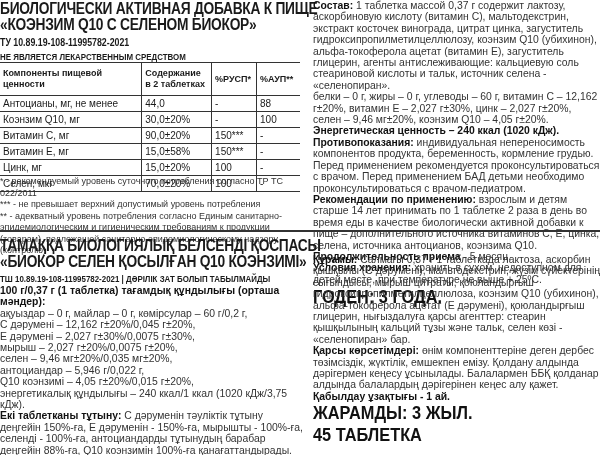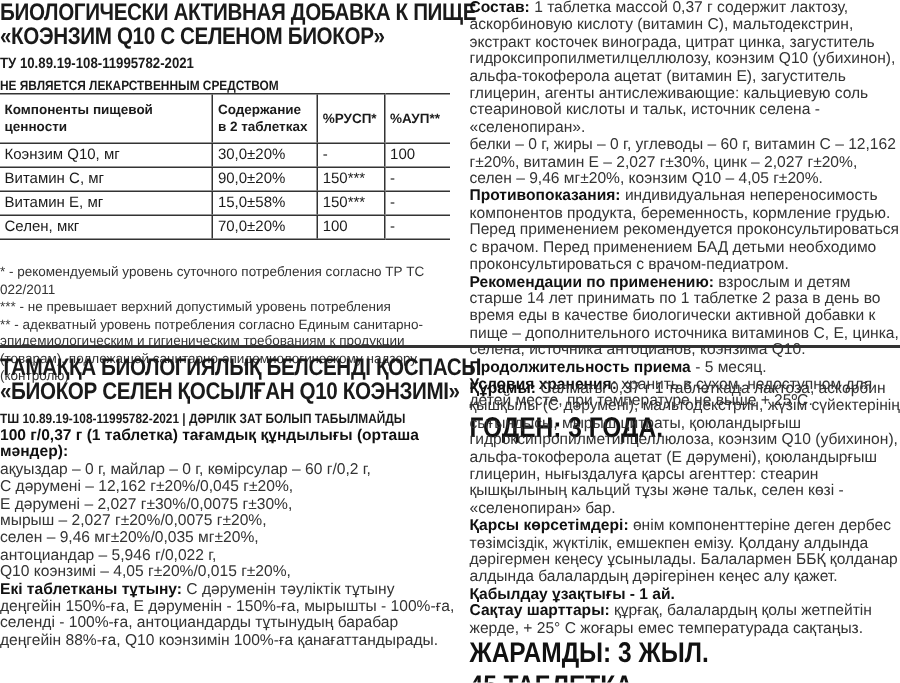--- a/index.html
+++ b/index.html
@@ -39,55 +39,68 @@
   <thead>
     <tr>
       <th class="c1">Компоненты пищевой ценности</th>
       <th class="c2">Содержание в 2 таблетках</th>
       <th class="c3">%РУСП*</th>
       <th class="c4">%АУП**</th>
     </tr>
   </thead>
   <tbody>
     <tr>
+        <td>Антоцианы, мг, не менее</td>
+        <td>44,0</td>
+        <td>-</td>
+        <td>88</td>
+      </tr>
+    <tr>
         <td>Коэнзим Q10, мг</td>
         <td>30,0±20%</td>
         <td>-</td>
         <td>100</td>
       </tr>
     <tr>
         <td>Витамин С, мг</td>
         <td>90,0±20%</td>
         <td>150***</td>
         <td>-</td>
       </tr>
     <tr>
         <td>Витамин Е, мг</td>
         <td>15,0±58%</td>
         <td>150***</td>
+        <td>-</td>
+      </tr>
+    <tr>
+        <td>Цинк, мг</td>
+        <td>15,0±20%</td>
+        <td>100</td>
         <td>-</td>
       </tr>
     <tr>
         <td>Селен, мкг</td>
         <td>70,0±20%</td>
         <td>100</td>
         <td>-</td>
       </tr>
   </tbody>
 </table>
 
 <div class="notes">
   <p>* - рекомендуемый уровень суточного потребления согласно ТР ТС 022/2011</p>
   <p>*** - не превышает верхний допустимый уровень потребления</p>
   <p>** - адекватный уровень потребления согласно Единым санитарно-эпидемиологическим и гигиеническим требованиям к продукции (товарам), подлежащей санитарно-эпидемиологическому надзору (контролю)</p>
 </div>
 
 <div class="col right-top body">
   <p><b>Состав:</b><span> 1 таблетка массой 0,37 г содержит лактозу, аскорбиновую кислоту (витамин С), мальтодекстрин, экстракт косточек винограда, цитрат цинка, загуститель гидроксипропилметилцеллюлозу, коэнзим Q10 (убихинон), альфа-токоферола ацетат (витамин Е), загуститель глицерин, агенты антислеживающие: кальциевую соль стеариновой кислоты и тальк, источник селена - «селенопиран».</span></p>
   <p>белки – 0 г, жиры – 0 г, углеводы – 60 г, витамин С – 12,162 г±20%, витамин Е – 2,027 г±30%, цинк – 2,027 г±20%, селен – 9,46 мг±20%, коэнзим Q10 – 4,05 г±20%.</p>
+  <p><b>Энергетическая ценность – 240 ккал (1020 кДж).</b></p>
   <p><b>Противопоказания:</b><span> индивидуальная непереносимость компонентов продукта, беременность, кормление грудью. Перед применением рекомендуется проконсультироваться с врачом. Перед применением БАД детьми необходимо проконсультироваться с врачом-педиатром.</span></p>
   <p><b>Рекомендации по применению:</b><span> взрослым и детям старше 14 лет принимать по 1 таблетке 2 раза в день во время еды в качестве биологически активной добавки к пище – дополнительного источника витаминов С, Е, цинка, селена, источника антоцианов, коэнзима Q10.</span></p>
   <p><b>Продолжительность приема</b><span> - 5 месяц.</span></p>
   <p><b>Условия хранения:</b><span> хранить в сухом, недоступном для детей месте, при температуре не выше + 25ºС.</span></p>
   <div class="big" style="margin-top:1px">ГОДЕН: 3 ГОДА.</div>
 </div>
 
 <div class="divider"></div>
 
 <div class="col left-bot">
@@ -96,25 +109,25 @@
   <div class="sub small" style="margin-top:3px">ТШ 10.89.19-108-11995782-2021  |  ДӘРІЛІК ЗАТ БОЛЫП ТАБЫЛМАЙДЫ</div>
   <div class="body">
     <p style="font-weight:bold;color:#111">100 г/0,37 г (1 таблетка) тағамдық құндылығы (орташа мәндер):</p>
     <p>ақуыздар – 0 г, майлар – 0 г, көмірсулар – 60 г/0,2 г,</p>
     <p>С дәрумені – 12,162 г±20%/0,045 г±20%,</p>
     <p>Е дәрумені – 2,027 г±30%/0,0075 г±30%,</p>
     <p>мырыш – 2,027 г±20%/0,0075 г±20%,</p>
     <p>селен – 9,46 мг±20%/0,035 мг±20%,</p>
     <p>антоциандар – 5,946 г/0,022 г,</p>
     <p>Q10 коэнзимі – 4,05 г±20%/0,015 г±20%,</p>
+    <p>энергетикалық құндылығы – 240 ккал/1 ккал (1020 кДж/3,75 кДж).</p>
     <p><b>Екі таблетканы тұтыну:</b><span> С дәруменін тәуліктік тұтыну деңгейін 150%-ға, Е дәруменін - 150%-ға, мырышты - 100%-ға, селенді - 100%-ға, антоциандарды тұтынудың барабар деңгейін 88%-ға, Q10 коэнзимін 100%-ға қанағаттандырады.</span></p>
 
   </div>
 </div>
 
 <div class="col right-bot body">
   <p><b>Құрамы:</b><span> Салмағы 0,37 г 1 таблеткада лактоза, аскорбин қышқылы (С дәрумені), мальтодекстрин, жүзім сүйектерінің сығындысы, мырыш цитраты, қоюландырғыш гидроксипропилметилцеллюлоза, коэнзим Q10 (убихинон), альфа-токоферола ацетат (Е дәрумені), қоюландырғыш глицерин, нығыздалуға қарсы агенттер: стеарин қышқылының кальций тұзы және тальк, селен көзі - «селенопиран» бар.</span></p>
   <p><b>Қарсы көрсетімдері:</b><span> өнім компоненттеріне деген дербес төзімсіздік, жүктілік, емшекпен емізу. Қолдану алдында дәрігермен кеңесу ұсынылады. Балалармен ББҚ қолданар алдында балалардың дәрігерінен кеңес алу қажет.</span></p>
   <p><b>Қабылдау ұзақтығы - 1 ай.</b></p>
-  <p><b>Сақтау шарттары:</b><span> құрғақ, балалардың қолы жетпейтін жерде, + 25° С жоғары емес температурада сақтаңыз.</span></p>
   <div class="big">ЖАРАМДЫ: 3 ЖЫЛ.</div>
   <div class="big">45 ТАБЛЕТКА</div>
 </div>
 
 </body></html>

